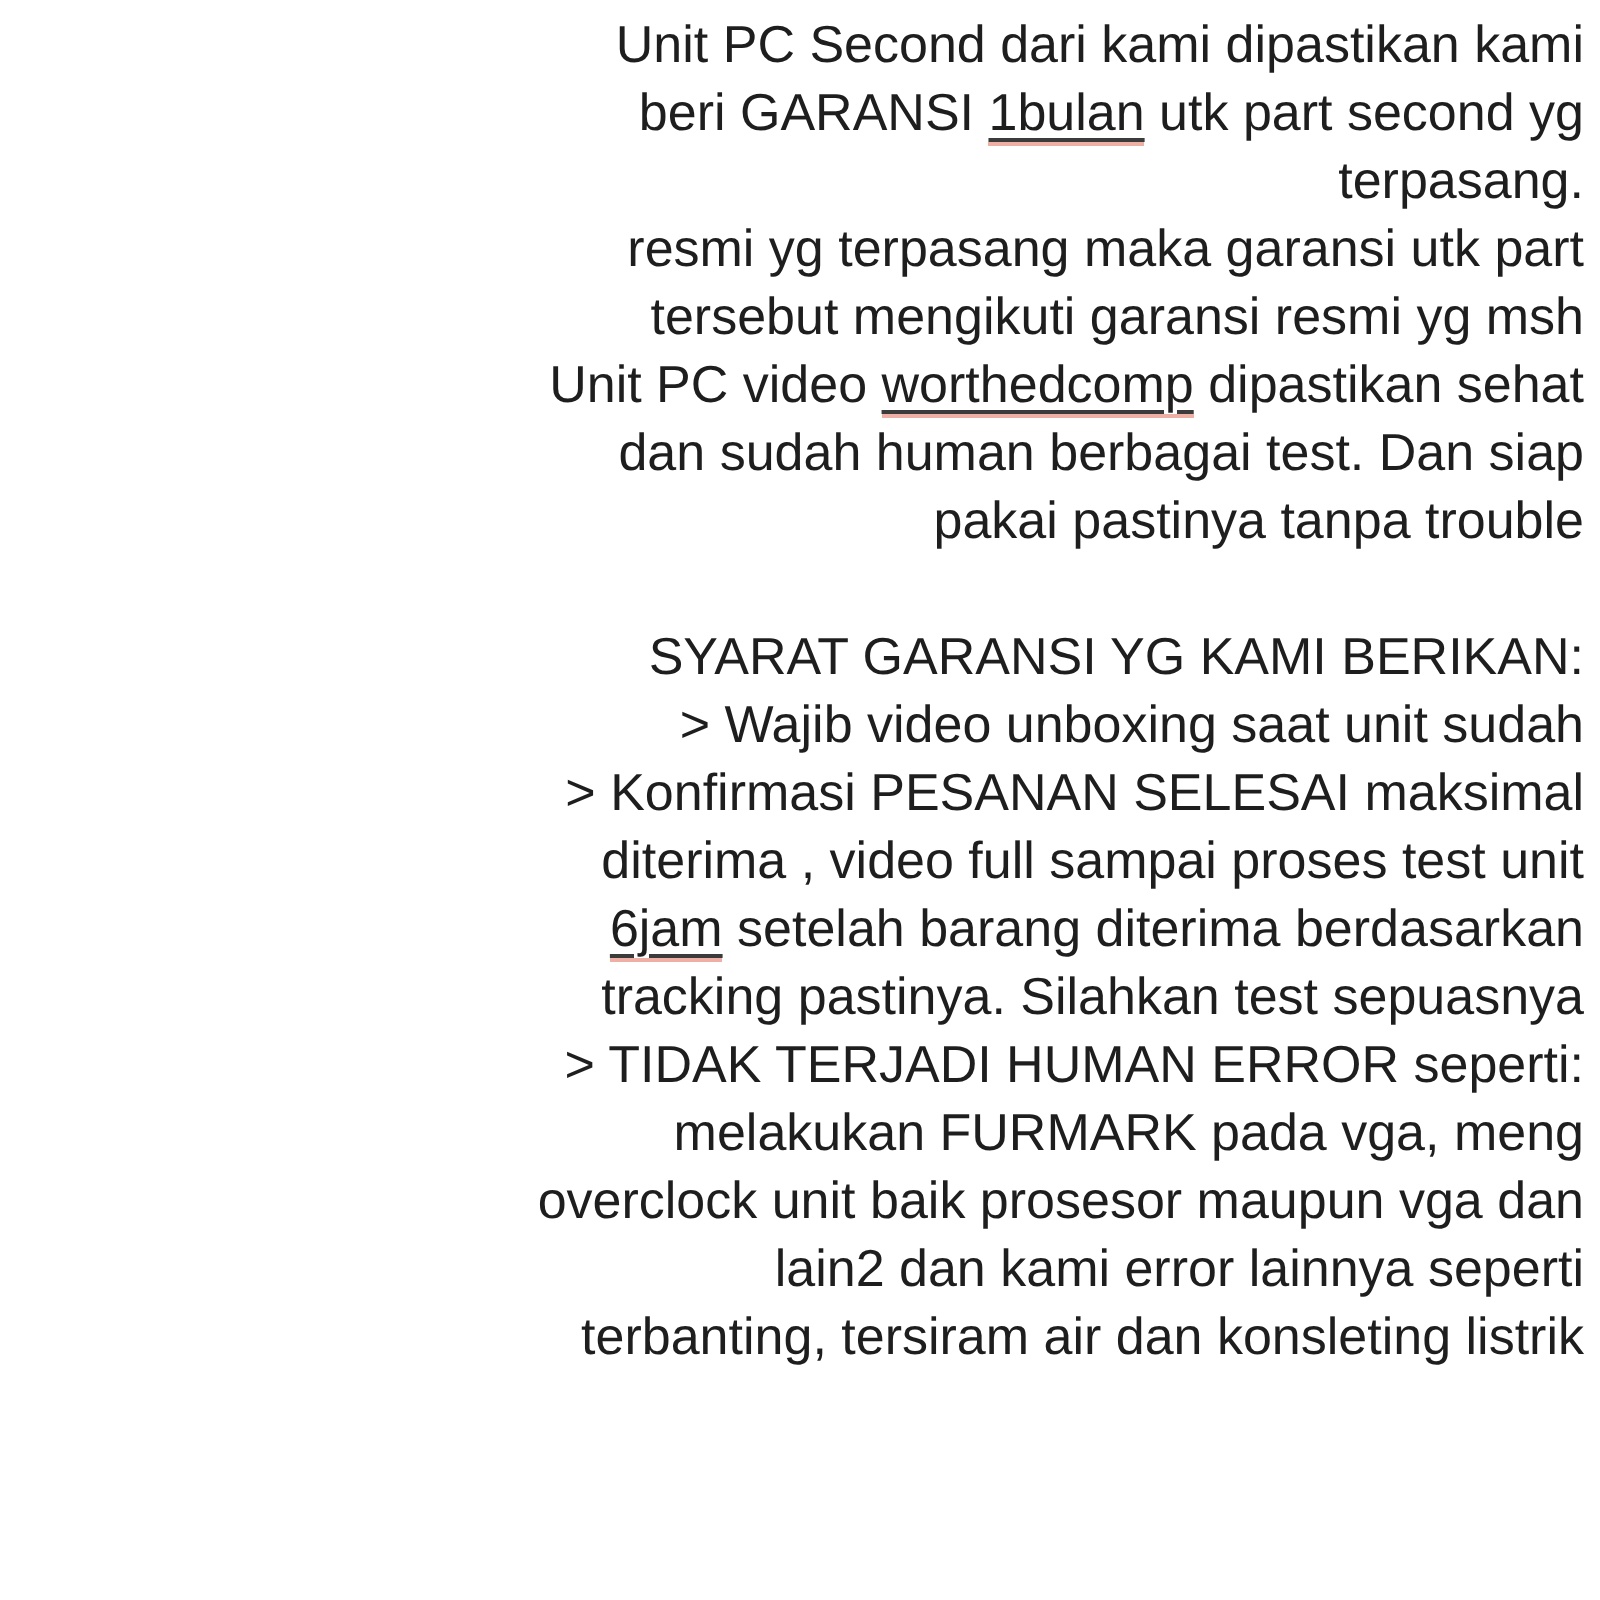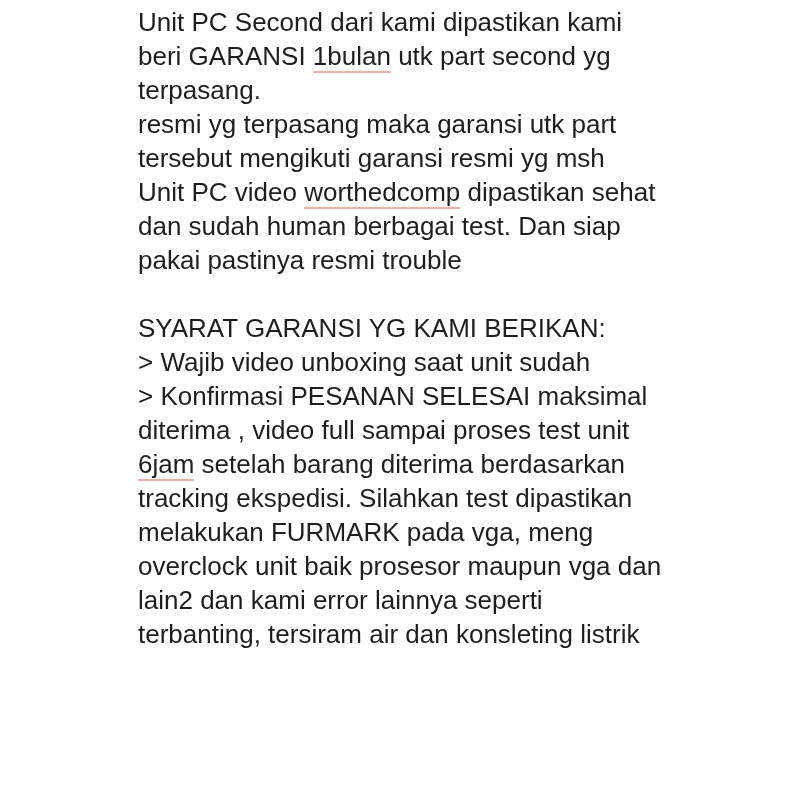--- a/index.html
+++ b/index.html
@@ -13,26 +13,28 @@
   .doc {
     box-sizing: border-box;
     width: 800px;
     height: 800px;
     padding: 5px 8px 0 138px;
     font-family: "Liberation Sans", "DejaVu Sans", sans-serif;
     font-size: 26px;
     line-height: 34px;
     color: var(--text-color, #1e1e1e);
     background: var(--bg-color, #ffffff);
+    text-align: right;
   }
   .line {
     white-space: pre;
     min-height: 34px;
   }
   .misspelled {
+    text-decoration: underline;
     text-decoration-color: #3b3b3b;
     text-decoration-thickness: 1.5px;
     text-underline-offset: 4px;
     border-bottom: 2px solid var(--spell-color, #eeb0a4);
     padding-bottom: 0px;
   }
   .caret {
     display: inline-block;
     width: 3px;
     height: 28px;
@@ -46,26 +48,27 @@
 
 <div class="doc">
   <div id="lines">
       <div class="line"><span class="text-run">Unit PC Second dari kami dipastikan kami</span></div>
       <div class="line"><span class="text-run">beri GARANSI </span><span class="misspelled">1bulan</span><span class="text-run"> utk part second yg</span></div>
       <div class="line"><span class="text-run">terpasang.</span></div>
       <div class="line"><span class="text-run">resmi yg terpasang maka garansi utk part</span></div>
       <div class="line"><span class="text-run">tersebut mengikuti garansi resmi yg msh</span></div>
       <div class="line"><span class="text-run">Unit PC video </span><span class="misspelled">worthedcomp</span><span class="text-run"> dipastikan sehat</span></div>
       <div class="line"><span class="text-run">dan sudah human berbagai test. Dan siap</span></div>
-      <div class="line"><span class="text-run">pakai pastinya resmi trouble</span></div>
+      <div class="line"><span class="text-run">pakai pastinya tanpa trouble</span></div>
       <div class="line">&nbsp;</div>
       <div class="line"><span class="text-run">SYARAT GARANSI YG KAMI BERIKAN:</span></div>
       <div class="line"><span class="text-run">&gt; Wajib video unboxing saat unit sudah</span></div>
       <div class="line"><span class="text-run">&gt; Konfirmasi PESANAN SELESAI maksimal</span></div>
       <div class="line"><span class="text-run">diterima , video full sampai proses test unit</span></div>
       <div class="line"><span class="misspelled">6jam</span><span class="text-run"> setelah barang diterima berdasarkan</span></div>
-      <div class="line"><span class="text-run">tracking ekspedisi. Silahkan test dipastikan</span></div>
+      <div class="line"><span class="text-run">tracking pastinya. Silahkan test sepuasnya</span></div>
+      <div class="line"><span class="text-run">&gt; TIDAK TERJADI HUMAN ERROR seperti:</span></div>
       <div class="line"><span class="text-run">melakukan FURMARK pada vga, meng</span></div>
       <div class="line"><span class="text-run">overclock unit baik prosesor maupun vga dan</span></div>
       <div class="line"><span class="text-run">lain2 dan kami error lainnya seperti</span></div>
       <div class="line"><span class="text-run">terbanting, tersiram air dan konsleting listrik</span></div>
     </div>
 </div>
 
 </body></html>

